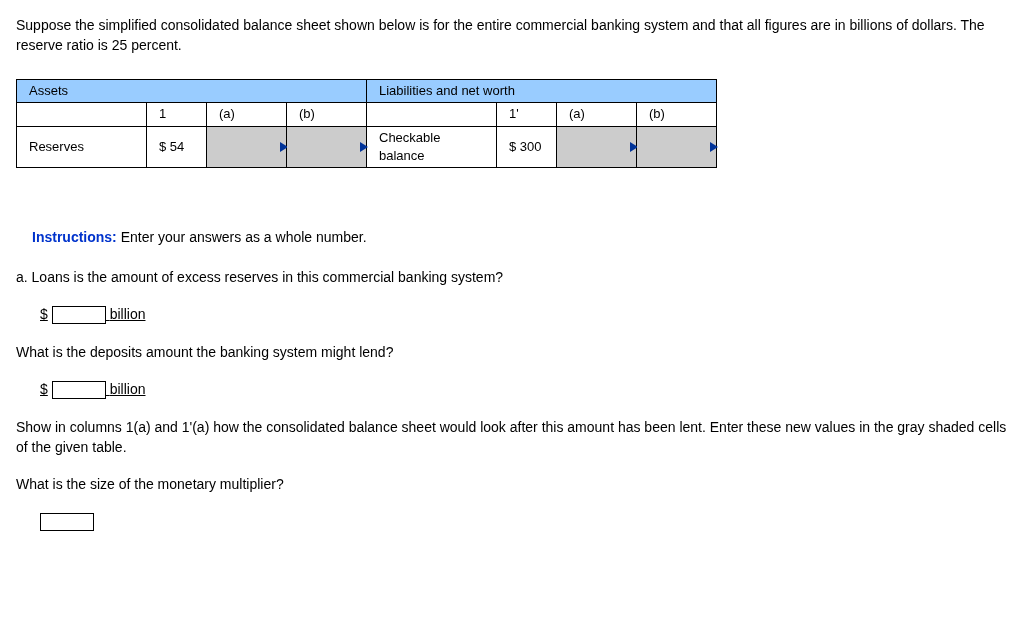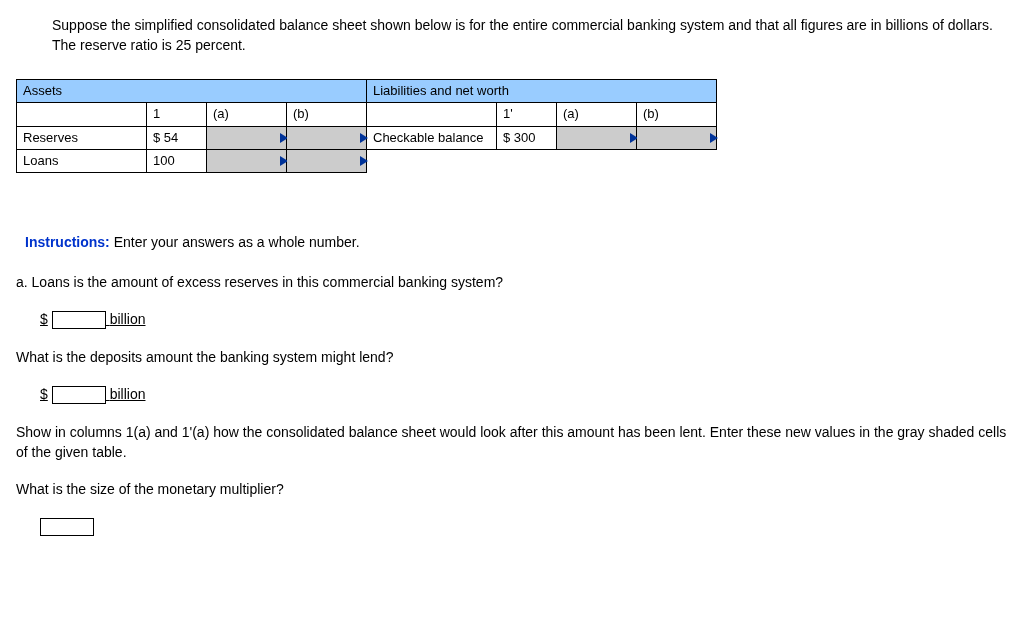--- a/index.html
+++ b/index.html
@@ -4,29 +4,28 @@
 <style>
   body {
     font-family: Arial, sans-serif;
     font-size: 14px;
     color: #000;
     margin: 16px;
     line-height: 1.4;
   }
   .intro {
     margin-bottom: 24px;
-    margin-left: 36px;
   }
   table.balance {
     border-collapse: collapse;
     margin-bottom: 60px;
   }
   table.balance td, table.balance th {
     border: 1px solid #000;
-    padding: 2px 6px;
+    padding: 2px 12px;
     font-size: 13px;
     font-weight: normal;
     text-align: left;
     height: 20px;
     box-sizing: border-box;
   }
   .hdr {
     background: #99ccff;
     font-weight: bold;
   }
@@ -43,21 +42,21 @@
     position: relative;
     min-width: 70px;
   }
   .greycell svg {
     position: absolute;
     right: -2px;
     top: 50%;
     transform: translateY(-50%);
   }
   .instructions {
-    margin: 30px 0 20px 9px;
+    margin: 30px 0 20px 16px;
   }
   .instructions .lbl {
     color: #0033cc;
     font-weight: bold;
   }
   .qblock {
     margin: 18px 0;
   }
   .ans-line {
     margin: 8px 0 8px 24px;
@@ -117,38 +116,20 @@
           <svg width="8" height="10">
             <polygon points="0,0 8,5 0,10" fill="#003399"></polygon>
           </svg>
         </td>
     <td class="greycell">
           <svg width="8" height="10">
             <polygon points="0,0 8,5 0,10" fill="#003399"></polygon>
           </svg>
         </td>
   </tr>
-  <tr>
-    <td>Loans</td>
-    <td class="numcell">100</td>
-    <td class="greycell">
-          <svg width="8" height="10">
-            <polygon points="0,0 8,5 0,10" fill="#003399"></polygon>
-          </svg>
-        </td>
-    <td class="greycell">
-          <svg width="8" height="10">
-            <polygon points="0,0 8,5 0,10" fill="#003399"></polygon>
-          </svg>
-        </td>
-    <td style="border:none"></td>
-        <td style="border:none"></td>
-        <td style="border:none"></td>
-        <td style="border:none"></td>
-  </tr>
 </tbody>
   </table>
 
 <div class="instructions">
   <span class="lbl">Instructions:</span><span> Enter your answers as a whole number.</span>
 </div>
 
 <div class="qblock">a. Loans is the amount of excess reserves in this commercial banking system?</div>
 <div class="ans-line">
   <span class="dollar">$</span><input class="ans-input" style=""> <span>billion</span>

